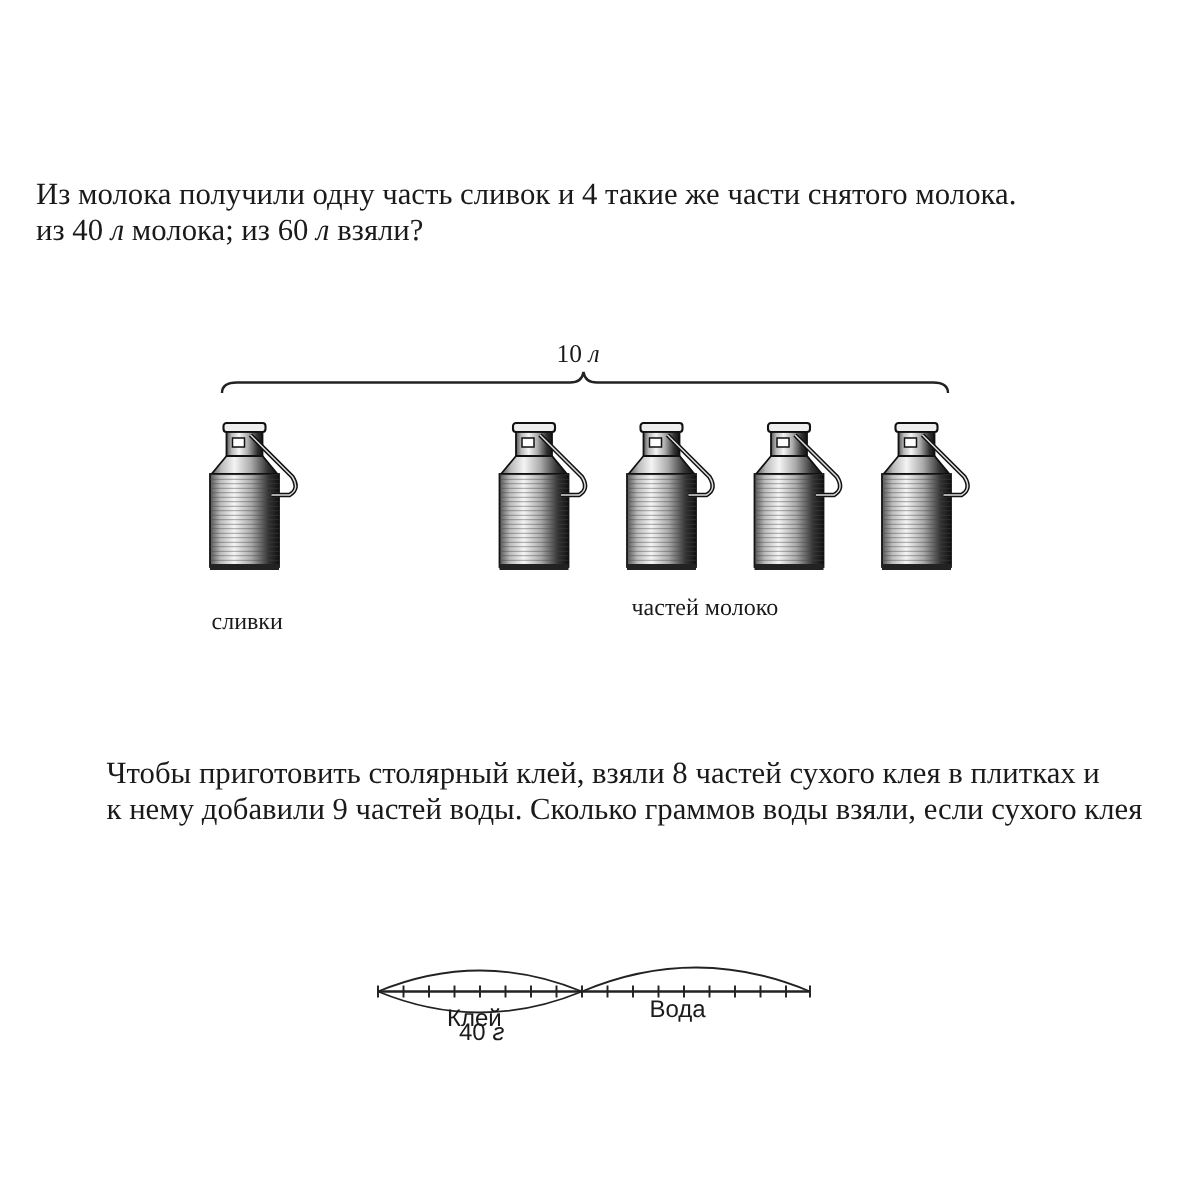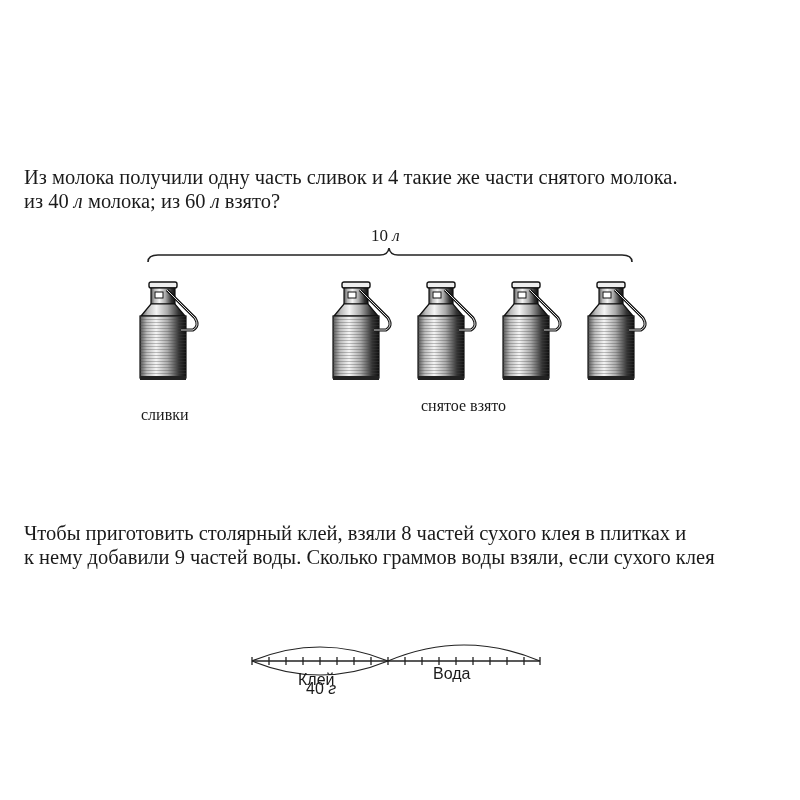--- a/index.html
+++ b/index.html
@@ -1,33 +1,33 @@
 <!DOCTYPE html>
 <html><head>
 <meta charset="utf-8">
 <style>
   html, body { margin: 0; padding: 0; background: #ffffff; }
   body { width: 800px; height: 800px; position: relative; overflow: hidden;
          font-family: "Liberation Serif", "DejaVu Serif", serif; color: #1a1a1a; }
   .para { position: absolute; left: 24px; font-size: 20.5px; line-height: 24px; white-space: nowrap; }
   .para div { height: 24px; }
-  .p1 { top: 118px; margin-top: 47px; }
-  .p2 { top: 521px; }
+  .p1 { top: 118px; }
+  .p2 { top: 504px; margin-left: 47px; }
   .it { font-style: italic; }
   .abs { position: absolute; text-align: center; }
   .lbl-serif { font-family: "Liberation Serif", serif; font-size: 17px; }
   .lbl-sans { font-family: "Liberation Sans", "DejaVu Sans", sans-serif; font-size: 16px; }
   svg { position: absolute; left: 0; top: 0; }
 </style>
 </head>
 <body>
 
 <div class="para p1">
   <div><span>Из молока получили одну часть сливок и 4 такие же части снятого молока.</span></div>
-  <div><span>из 40 </span><span class="it">л</span><span> молока; из 60 </span><span class="it">л</span><span> взято?</span></div>
+  <div><span>из 40 </span><span class="it">л</span><span> молока; из 60 </span><span class="it">л</span><span> взяли?</span></div>
 </div>
 
 <div class="abs lbl-serif" style="left:371px; top:226px;"><span>10 </span><span class="it">л</span></div>
 
 <svg width="800" height="800" viewBox="0 0 800 800">
 
   <path d="M148 262 Q148 255 158 255 L380 255 Q388 255 389 248 Q390 255 398 255 L622 255 Q632 255 632 262" fill="none" stroke="#222" stroke-width="1.6"></path>
   <defs>
     <linearGradient id="canShade" x1="0" x2="1" y1="0" y2="0">
       <stop offset="0" stop-color="#555"></stop>
@@ -88,21 +88,21 @@
       <line x1="540" y1="657" x2="540" y2="665"></line>
     </g>
 
     <path d="M252 661 Q320 633 388 661" stroke-width="1.2"></path>
     <path d="M252 661 Q320 689 388 661" stroke-width="1.2"></path>
     <path d="M388 661 Q464 629 540 661" stroke-width="1.2"></path>
   </g>
 </svg>
 
 <div class="abs lbl-serif" style="left:141px; top:406px; font-size:16px;">сливки</div>
-<div class="abs lbl-serif" style="left:421px; top:397px; font-size:16px;">снятое взято</div>
+<div class="abs lbl-serif" style="left:421px; top:397px; font-size:16px;">частей молоко</div>
 
 <div class="para p2">
   <div>Чтобы приготовить столярный клей, взяли 8 частей сухого клея в плитках и</div>
   <div>к нему добавили 9 частей воды. Сколько граммов воды взяли, если сухого клея</div>
 </div>
 
 <div class="abs lbl-sans" style="left:298px; top:624px;margin-top:47px;">Клей</div>
 <div class="abs lbl-sans" style="left:433px; top:624px;margin-top:41px;">Вода</div>
 <div class="abs lbl-sans" style="left:306px; top:680px;"><span>40 </span><span class="it">г</span></div>
 

